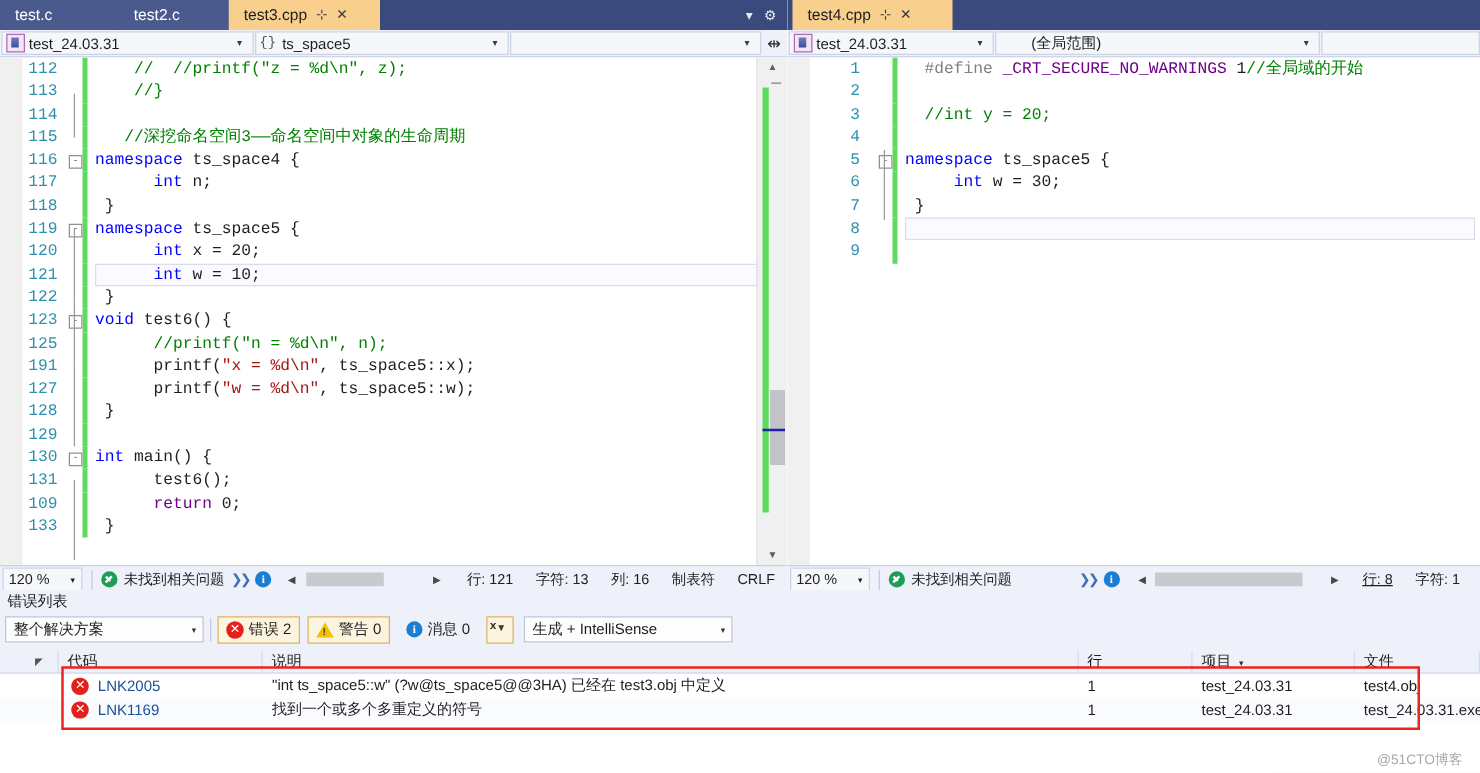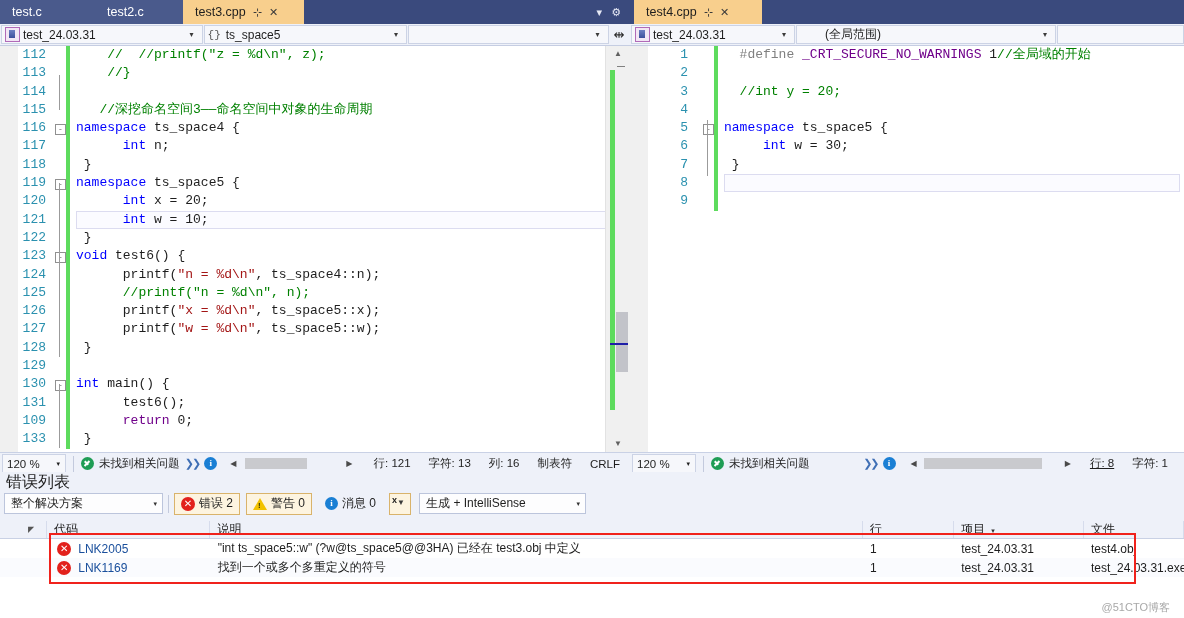--- a/index.html
+++ b/index.html
@@ -103,21 +103,21 @@
     font-weight:bold;text-align:center;line-height:13px;display:inline-block;font-family:"Liberation Serif",serif;}
   .chev{color:#3f6fb5;font-size:11px;margin-right:5px;letter-spacing:-2px;}
   .hscroll{display:flex;align-items:center;}
   .hs-arrow{color:#4a4a4a;font-size:8px;padding:0 5px;}
   .hs-track{height:11px;background:#eef1f9;position:relative;}
   .hs-thumb{height:11px;background:#c9cace;}
   .sb-item{margin:0 9px;white-space:nowrap;}
 
   
   .errpanel{position:absolute;left:0;top:472px;width:1184px;height:146px;background:#eef1f9;}
-  .err-title{height:19px;line-height:19px;padding-left:6px;font-size:16px;color:#1e1e1e;background:#eef1f9;}
+  .err-title{height:19px;line-height:19px;padding-left:6px;font-size:12px;color:#1e1e1e;background:#eef1f9;}
   .err-toolbar{height:25px;display:flex;align-items:center;padding-left:4px;gap:0;}
   .scope-combo{width:148px;height:19px;background:#fdfdfe;border:1px solid #bcc5dc;
     display:flex;align-items:center;padding:0 3px 0 6px;font-size:12px;gap:48px;}
   .scope-combo .caret{margin-left:auto;font-size:7px;color:#333;padding-right:2px;}
   .tb-sep{width:1px;height:18px;background:#c3cadd;margin:0 5px;}
   .tbtn{height:20px;display:flex;align-items:center;gap:4px;padding:0 6px;font-size:12px;
     border:1px solid #d9b36b;background:#fdf4e0;white-space:nowrap;}
   .tbtn.plain{border:1px solid transparent;background:transparent;}
   .ico-err{width:14px;height:14px;border-radius:50%;background:#e2211c;color:#fff;font-size:10px;
     line-height:14px;text-align:center;font-weight:bold;flex:none;}
@@ -194,23 +194,22 @@
           <div class="row"><span class="ln">114</span><span class="chg"></span><span class="txt"><span class="c-txt"></span></span></div>
           <div class="row"><span class="ln">115</span><span class="chg"></span><span class="txt"><span class="c-com">   //深挖命名空间3——命名空间中对象的生命周期</span></span></div>
           <div class="row"><span class="ln">116</span><span class="chg"></span><span class="fold">-</span><span class="txt"><span class="c-key">namespace</span><span class="c-txt"> ts_space4 {</span></span></div>
           <div class="row"><span class="ln">117</span><span class="chg"></span><span class="txt"><span class="c-key">      int</span><span class="c-txt"> n;</span></span></div>
           <div class="row"><span class="ln">118</span><span class="chg"></span><span class="txt"><span class="c-txt"> }</span></span></div>
           <div class="row"><span class="ln">119</span><span class="chg"></span><span class="fold">-</span><span class="txt"><span class="c-key">namespace</span><span class="c-txt"> ts_space5 {</span></span></div>
           <div class="row"><span class="ln">120</span><span class="chg"></span><span class="txt"><span class="c-key">      int</span><span class="c-txt"> x = 20;</span></span></div>
           <div class="row"><div class="rowhl"></div><span class="ln">121</span><span class="chg"></span><span class="txt"><span class="c-key">      int</span><span class="c-txt"> w = 10;</span></span></div>
           <div class="row"><span class="ln">122</span><span class="chg"></span><span class="txt"><span class="c-txt"> }</span></span></div>
           <div class="row"><span class="ln">123</span><span class="chg"></span><span class="fold">-</span><span class="txt"><span class="c-key">void</span><span class="c-txt"> </span><span class="c-txt">test6</span><span class="c-txt">() {</span></span></div>
-          <div class="row"><span class="ln">124</span><span class="chg"></span><span class="txt"><span class="c-txt">      printf(</span><span class="c-str">"n = %d\n"</span><span class="c-txt">, ts_space4::n);</span></span></div>
           <div class="row"><span class="ln">125</span><span class="chg"></span><span class="txt"><span class="c-com">      //printf("n = %d\n", n);</span></span></div>
-          <div class="row"><span class="ln">126</span><span class="chg"></span><span class="txt"><span class="c-txt">      printf(</span><span class="c-str">"x = %d\n"</span><span class="c-txt">, ts_space5::x);</span></span></div>
+          <div class="row"><span class="ln">191</span><span class="chg"></span><span class="txt"><span class="c-txt">      printf(</span><span class="c-str">"x = %d\n"</span><span class="c-txt">, ts_space5::x);</span></span></div>
           <div class="row"><span class="ln">127</span><span class="chg"></span><span class="txt"><span class="c-txt">      printf(</span><span class="c-str">"w = %d\n"</span><span class="c-txt">, ts_space5::w);</span></span></div>
           <div class="row"><span class="ln">128</span><span class="chg"></span><span class="txt"><span class="c-txt"> }</span></span></div>
           <div class="row"><span class="ln">129</span><span class="chg"></span><span class="txt"><span class="c-txt"></span></span></div>
           <div class="row"><span class="ln">130</span><span class="chg"></span><span class="fold">-</span><span class="txt"><span class="c-key">int</span><span class="c-txt"> </span><span class="c-txt">main</span><span class="c-txt">() {</span></span></div>
           <div class="row"><span class="ln">131</span><span class="chg"></span><span class="txt"><span class="c-txt">      test6();</span></span></div>
           <div class="row"><span class="ln">109</span><span class="chg"></span><span class="txt"><span class="c-txt">      </span><span class="c-macro">return</span><span class="c-txt"> 0;</span></span></div>
           <div class="row"><span class="ln">133</span><span class="chg"></span><span class="txt"><span class="c-txt"> }</span></span></div>
         </div>
 
       <div class="brace-v" style="left:59px;top:29px;height:35px;"></div>

